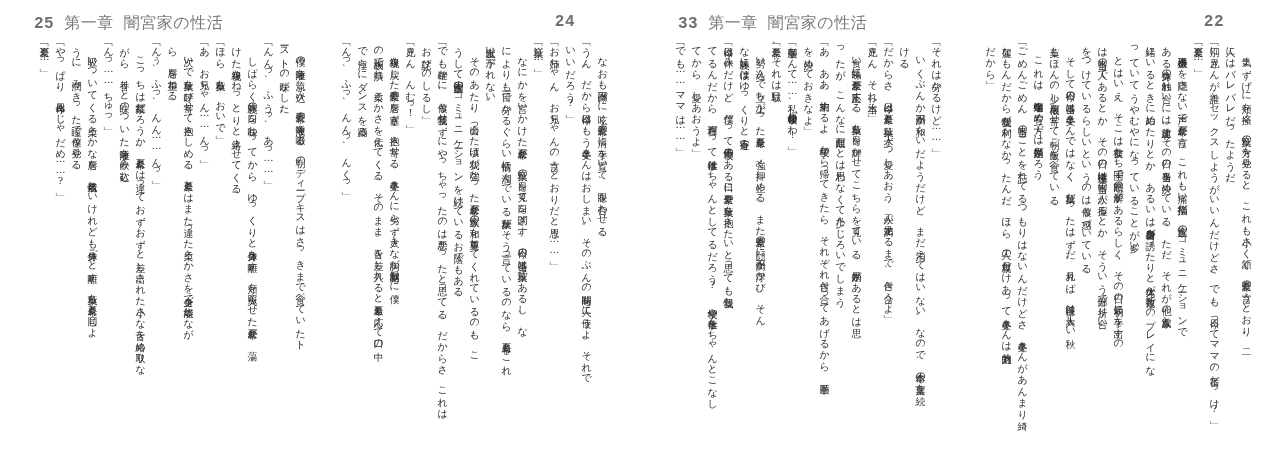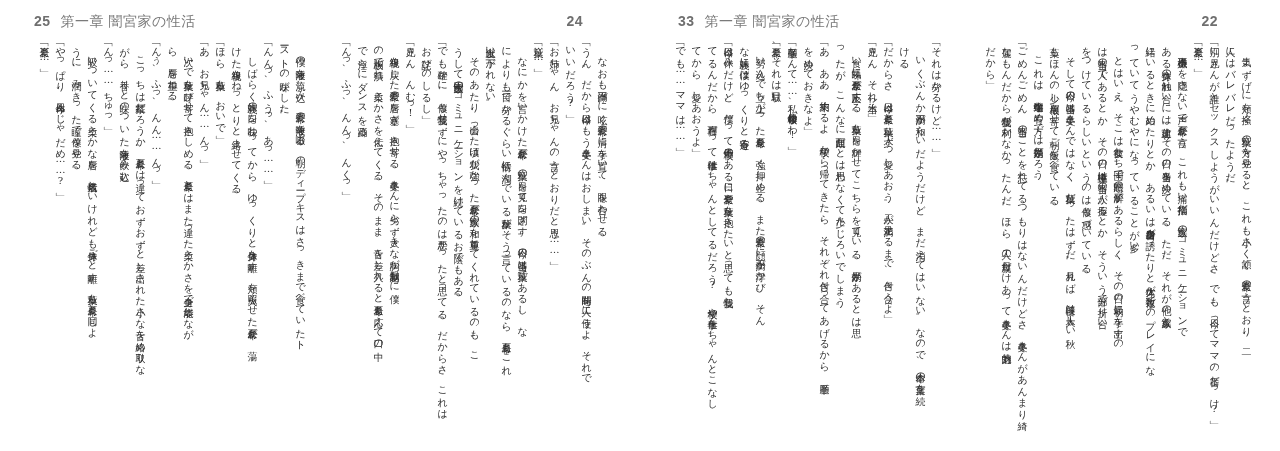--- a/index.html
+++ b/index.html
@@ -13,22 +13,22 @@
   .spread{position:absolute;top:0;height:451px;}
   #spread-left{left:0;width:640px;}
   #spread-right{left:640px;width:640px;}
   .page{position:absolute;top:0;height:451px;}
   #page-25{left:26px;width:282px;}
   #page-24{left:328px;width:282px;}
   #page-23{left:662px;width:282px;}
   #page-22{left:972px;width:282px;}
   .pagehead{
     position:absolute;top:13px;
-    font-family:Liberation Sans, sans-serif;
-    font-size:14px;color:#7a7a7a;letter-spacing:.5px;
+    font-family:Liberation Mono, monospace;
+    font-size:16px;color:#7a7a7a;letter-spacing:.5px;
     white-space:nowrap;
   }
   .pagehead .num{font-weight:600;margin-right:10px;color:#6f6f6f;}
   .head-left{left:8px;}
   .head-right{right:22px;}
   .lines{
     position:absolute;top:40px;right:0;
     writing-mode:vertical-rl;
     -webkit-writing-mode:vertical-rl;
     text-orientation:upright;
@@ -69,21 +69,21 @@
         <p>「んっ……ちゅっ」</p>
         <p class="indent">吸いついてくる柔らかな唇を、名残惜しいけれども身体ごと離す。秋葉も夏希と同じよ</p>
         <p>うに、潤みきった瞳で僕を見やる。</p>
         <p>「やっぱり、今日休んじゃだめ……?」</p>
         <p>「夏希……」</p>
       </div>
   </div>
 
   <div class="page" id="page-24">
     <div class="pagehead head-right">
-      <span class="num" style="margin-right:5px">24</span>
+      <span class="num" style="margin-right:13px">24</span>
     </div>
     <div class="lines">
 
     <p class="indent">なおも不満げに呟く夏希の肩に手を置いて、眼を合わせる。</p>
         <p>「うん。だから今日はもう美冬さんはおしまい。そのぶんの時間を二人に使うよ。それで</p>
         <p>いいだろう?」</p>
         <p>「お姉ちゃん、お兄ちゃんの言うとおりだと思う……」</p>
         <p>「秋葉……」</p>
         <p class="indent">なにかを言いかけた夏希が、秋葉の目を見て口を閉ざす。今日の当番は秋葉であるし、な</p>
         <p>によりも一目で分かるぐらい情欲に潤んでいる秋葉がそう言っているのなら、夏希もこれ</p>
@@ -120,21 +120,21 @@
         <p class="indent">勢い込んで立ち上がった夏希を、強く押し止める。また夏希の顔に不満が浮かび、そん</p>
         <p>な義妹に僕はゆっくりと近寄る。</p>
         <p>「今日は休みだけど、僕だって予備校のある日に夏希や秋葉を抱きたいと思っても我慢し</p>
         <p>てるんだから。春珂だって仕事はちゃんとしてるだろう? 学校や仕事をちゃんとこなし</p>
         <p>てから、愛しあおうよ」</p>
         <p>「でも……ママは……」</p>
       </div>
   </div>
 
   <div class="page" id="page-22">
-    <div class="pagehead head-right" style="right:36px">
+    <div class="pagehead head-right" style="right:30px">
       <span class="num" style="margin-right:0">22</span>
     </div>
     <div class="lines">
 
     <p class="indent">気まずげに頬を掻く。秋葉の方を見やると、これも小さく頷く。夏希の言うとおり、二</p>
         <p>人にはバレバレだったようだ。</p>
         <p>「別に兄さんが誰とセックスしようがいいんだけどさ。でも、今日ってママの番だっけ?」</p>
         <p>「夏希……」</p>
         <p class="indent">不機嫌さを隠さない声で夏希が言う。これも痛い指摘だ。家族のコミュニケーションで</p>
         <p>ある身体の触れ合いには建前上、その日の当番を決めている。ただ、それが他の家族と一</p>

